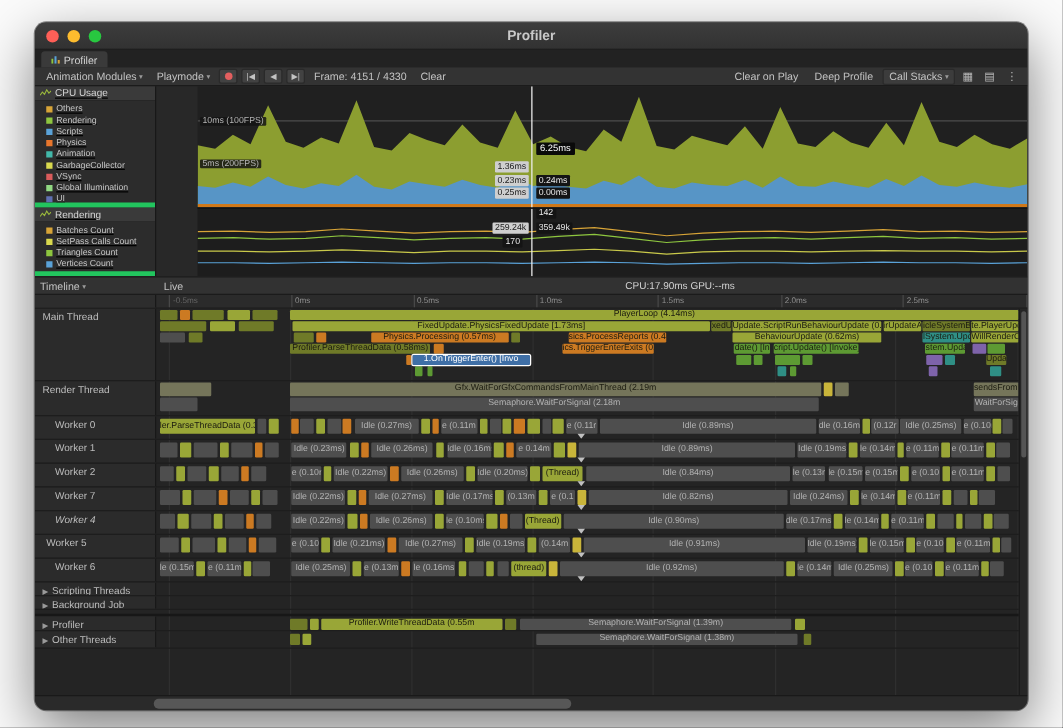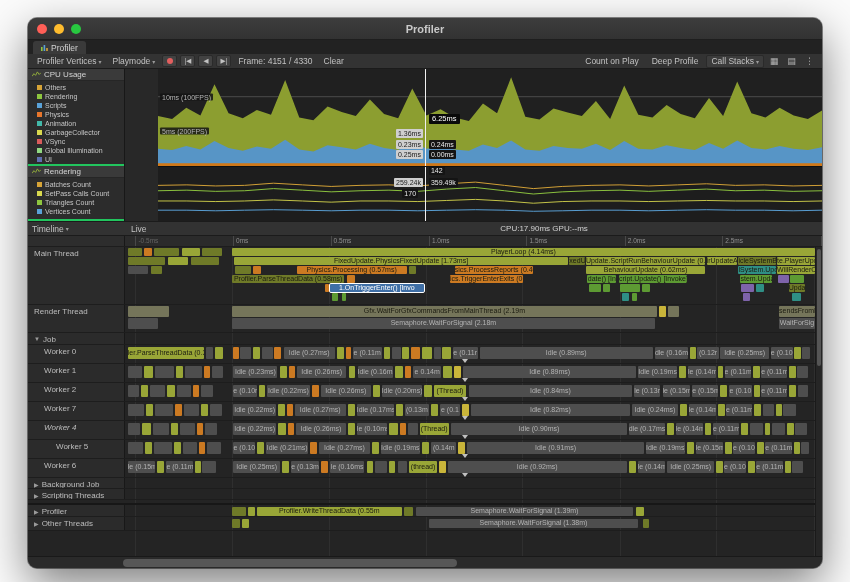--- a/index.html
+++ b/index.html
@@ -24,21 +24,21 @@
   .tb-dd { display:flex; align-items:center; gap:2px; padding:0 4px; height:13px; }
   .caret { font-size:6px; color:#9a9a9a; }
   .tb-btn { height:12px; min-width:15px; background:#424242; border:1px solid #2a2a2a; border-radius:2px;
             display:flex; align-items:center; justify-content:center; font-size:6.5px; color:#c2c2c2; padding:0 2px; }
   .rec-dot { width:6px; height:6px; border-radius:50%; background:#e35f5f; }
   .spacer { flex:1; }
   .tb-icon { font-size:9px; color:#b5b5b5; padding:0 3px; }
   
   .main { display:flex; height:152px; flex:0 0 auto; }
   .left-panel { width:97px; flex:0 0 auto; background:#2c2c2c; border-right:1px solid #181818; overflow:hidden; }
-  .module-section { overflow:hidden; border-bottom:2px solid #22c55e; }
+  .module-section { overflow:hidden; border-bottom:4px solid #22c55e;text-decoration:underline; }
   .module-header { height:12px; display:flex; align-items:center; gap:3px; padding:0 4px; background:#3a3a3a;
                    border-bottom:1px solid #262626; font-size:8px; color:#d5d5d5; }
   .legend { padding:2px 0 0 0; }
   .legend-item { display:flex; align-items:center; gap:3px; padding:0 3px 0 9px; font-size:7px; color:#c6c6c6; height:9px; }
   .swatch { width:5px; height:5px; flex:0 0 auto; }
   .charts { flex:1; display:flex; flex-direction:column; min-width:0;margin-left:33px; }
   .cpu-chart { height:97px; position:relative; background:#202020; overflow:hidden; }
   .render-chart { height:55px; position:relative; background:#1d1d1d; border-top:1px solid #101010; overflow:hidden; }
   svg.fill { position:absolute; inset:0; width:100%; height:100%; display:block; }
   .grid-label { position:absolute; left:2px; transform:translateY(-50%); background:rgba(20,20,20,.85); color:#b5b5b5;
@@ -104,21 +104,21 @@
           <rect x="0" y="3" width="1.6" height="4" fill="#8ec63f"></rect>
           <rect x="2.6" y="1" width="1.6" height="6" fill="#5aa2d8"></rect>
           <rect x="5.2" y="4" width="1.6" height="3" fill="#d7a437"></rect>
         </svg>
       <span>Profiler</span>
     </div>
   </div>
 
   <div class="toolbar">
     <div class="tb-dd">
-      <span>Profiler Vertices</span>
+      <span>Animation Modules</span>
       <span class="caret">▾</span>
     </div>
     <div class="tb-dd">
       <span>Playmode</span>
       <span class="caret">▾</span>
     </div>
     <div class="tb-btn">
         <span class="rec-dot"></span>
       </div>
     <div class="tb-btn">
@@ -126,21 +126,21 @@
       </div>
     <div class="tb-btn">
         <span>◀</span>
       </div>
     <div class="tb-btn">
         <span>▶|</span>
       </div>
     <span style="padding:0 4px;">Frame: 4151 / 4330</span>
     <span style="padding:0 4px;">Clear</span>
     <div class="spacer"></div>
-    <span style="padding:0 5px;">Count on Play</span>
+    <span style="padding:0 5px;">Clear on Play</span>
     <span style="padding:0 5px;">Deep Profile</span>
     <div class="tb-dd" style="background:#3c3c3c;border:1px solid #2a2a2a;border-radius:2px;">
       <span>Call Stacks</span>
       <span class="caret">▾</span>
     </div>
     <span class="tb-icon">▦</span>
     <span class="tb-icon">▤</span>
     <span class="tb-icon">⋮</span>
   </div>
 
@@ -383,27 +383,20 @@
               <div class="seg" style="left: 77.4%; width: 1%; background: rgb(201, 181, 58); line-height: 10px; color: rgb(27, 27, 16);"></div>
               <div class="seg" style="left: 78.7%; width: 1.6%; background: rgb(117, 117, 90); line-height: 10px; color: rgb(27, 27, 16);"></div>
               <div class="seg" style="left: 94.8%; width: 5.2%; background: rgb(117, 117, 90); line-height: 10px; color: rgb(27, 27, 16);">sendsFromM</div>
             </div>
             <div class="trow" style="height: 11px; margin-top: 1px;">
               <div class="seg" style="left: 0.4%; width: 4.4%; background: rgb(78, 78, 78); line-height: 10px; color: rgb(179, 179, 179);"></div>
               <div class="seg" style="left: 15.5%; width: 61.3%; background: rgb(78, 78, 78); line-height: 10px; color: rgb(179, 179, 179);">Semaphore.WaitForSignal (2.18m</div>
               <div class="seg" style="left: 94.8%; width: 5.2%; background: rgb(78, 78, 78); line-height: 10px; color: rgb(179, 179, 179);">WaitForSig</div>
             </div>
           </div>
-        </div>
-        <div class="track" style="height: 12px;">
-          <div class="tname">
-            <span class="arrow">▼</span>
-            <span>Job</span>
-          </div>
-          <div class="lane"></div>
         </div>
         <div class="track" style="height: 19px;">
           <div class="tname" style="padding-left: 16px;">
             <span>Worker 0</span>
           </div>
           <div class="lane">
             <div class="trow" style="height: 12px; margin-top: 2px;">
               <div class="seg" style="left: 0.4%; width: 11%; background: rgb(153, 166, 55); line-height: 11px; color: rgb(27, 27, 16);">ler.ParseThreadData (0.38</div>
               <div class="seg" style="left: 11.7%; width: 1%; background: rgb(78, 78, 78); line-height: 11px; color: rgb(179, 179, 179);"></div>
               <div class="seg" style="left: 13%; width: 1.2%; background: rgb(153, 166, 55); line-height: 11px; color: rgb(27, 27, 16);"></div>
@@ -581,21 +574,21 @@
               <div class="seg" style="left: 90.6%; width: 1.8%; background: rgb(78, 78, 78); line-height: 11px; color: rgb(179, 179, 179);"></div>
               <div class="seg" style="left: 92.7%; width: 0.8%; background: rgb(153, 166, 55); line-height: 11px; color: rgb(27, 27, 16);"></div>
               <div class="seg" style="left: 93.7%; width: 2%; background: rgb(78, 78, 78); line-height: 11px; color: rgb(179, 179, 179);"></div>
               <div class="seg" style="left: 96%; width: 0.9%; background: rgb(153, 166, 55); line-height: 11px; color: rgb(27, 27, 16);"></div>
               <div class="seg" style="left: 97.1%; width: 1.8%; background: rgb(78, 78, 78); line-height: 11px; color: rgb(179, 179, 179);"></div>
             </div>
             <div class="flow" style="left: 49.3%;"></div>
           </div>
         </div>
         <div class="track" style="height: 19px;">
-          <div class="tname" style="padding-left: 28px;">
+          <div class="tname" style="padding-left: 9px;">
             <span>Worker 5</span>
           </div>
           <div class="lane">
             <div class="trow" style="height: 12px; margin-top: 2px;">
               <div class="seg" style="left: 0.4%; width: 2.2%; background: rgb(78, 78, 78); line-height: 11px; color: rgb(179, 179, 179);"></div>
               <div class="seg" style="left: 2.9%; width: 1%; background: rgb(153, 166, 55); line-height: 11px; color: rgb(27, 27, 16);"></div>
               <div class="seg" style="left: 4.2%; width: 2.6%; background: rgb(78, 78, 78); line-height: 11px; color: rgb(179, 179, 179);"></div>
               <div class="seg" style="left: 7.1%; width: 1%; background: rgb(153, 166, 55); line-height: 11px; color: rgb(27, 27, 16);"></div>
               <div class="seg" style="left: 8.4%; width: 2%; background: rgb(78, 78, 78); line-height: 11px; color: rgb(179, 179, 179);"></div>
               <div class="seg" style="left: 10.7%; width: 0.9%; background: rgb(204, 122, 34); line-height: 11px; color: rgb(27, 27, 16);"></div>
@@ -656,28 +649,28 @@
               <div class="seg" style="left: 91.5%; width: 3.8%; background: rgb(78, 78, 78); line-height: 11px; color: rgb(179, 179, 179);">e (0.11m</div>
               <div class="seg" style="left: 95.6%; width: 0.9%; background: rgb(153, 166, 55); line-height: 11px; color: rgb(27, 27, 16);"></div>
               <div class="seg" style="left: 96.7%; width: 1.6%; background: rgb(78, 78, 78); line-height: 11px; color: rgb(179, 179, 179);"></div>
             </div>
             <div class="flow" style="left: 49.3%;"></div>
           </div>
         </div>
         <div class="track" style="height: 11px;">
           <div class="tname">
             <span class="arrow">▶</span>
-            <span>Background Job</span>
+            <span>Scripting Threads</span>
           </div>
           <div class="lane"></div>
         </div>
         <div class="track" style="height: 11px;">
           <div class="tname">
             <span class="arrow">▶</span>
-            <span>Scripting Threads</span>
+            <span>Background Job</span>
           </div>
           <div class="lane"></div>
         </div>
         <div class="track sep" style="height: 14px;">
           <div class="tname">
             <span class="arrow">▶</span>
             <span>Profiler</span>
           </div>
           <div class="lane">
             <div class="trow" style="height: 9px; margin-top: 2px;">

